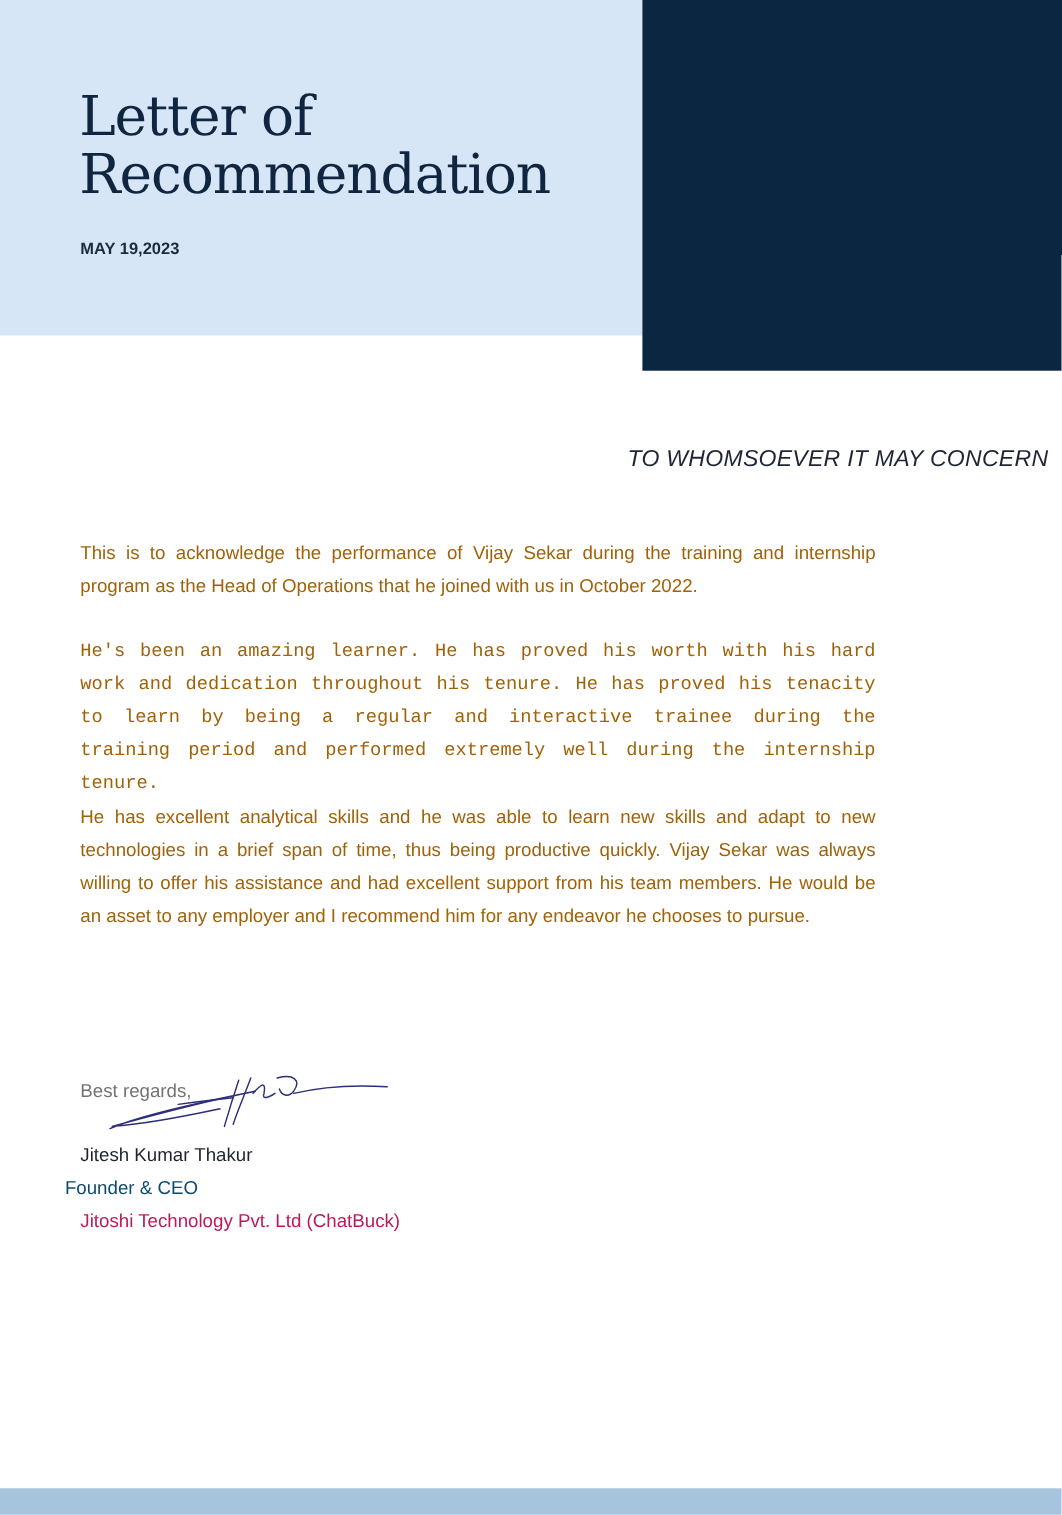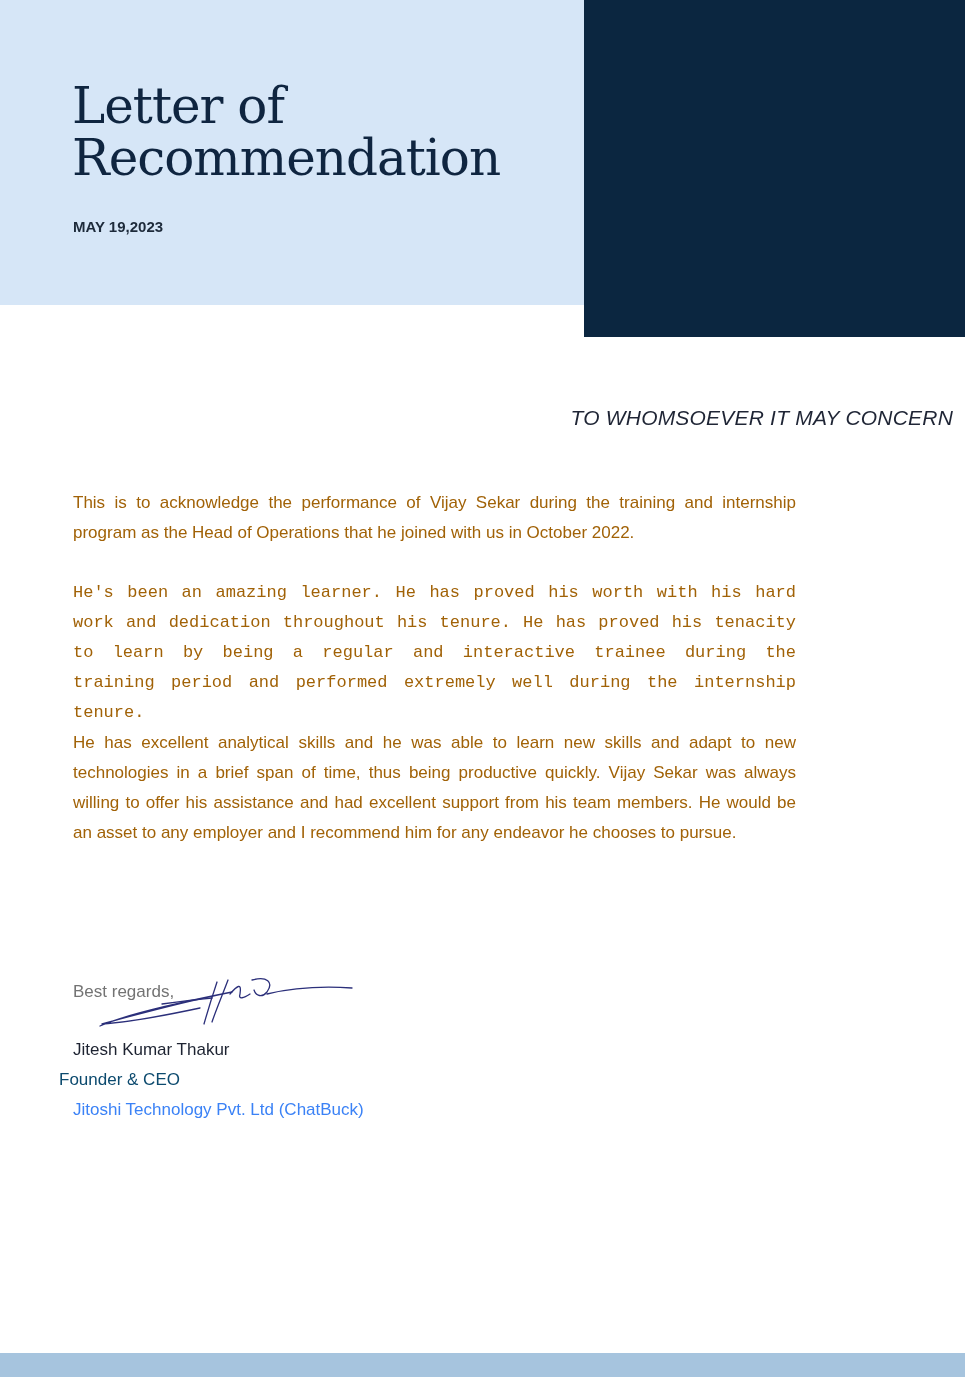--- a/index.html
+++ b/index.html
@@ -36,21 +36,21 @@
       font-size: 17px; line-height: 30px; text-align: justify; color: #a16207;
       margin: 0;
     }
     .p1 { top: 488px; }
     .p2 { top: 578px; font-family: Liberation Mono, monospace; }
     .p3 { top: 728px; }
     .closing { position: absolute; left: 73px; top: 982px; font-size: 17px; color: #737373; }
     .signature { position: absolute; left: 92px; top: 972px; }
     .sig-name { position: absolute; left: 73px; top: 1040px; font-size: 17px; font-weight: normal; color: #1d2331; }
     .sig-role { position: absolute; left: 59px; top: 1070px; font-size: 17px; color: #0c4a6e; }
-    .sig-company { position: absolute; left: 73px; top: 1100px; font-size: 17px; color: #3b82f6; }
+    .sig-company { position: absolute; left: 73px; top: 1100px; font-size: 17px; color: #be185d; }
     .footer-bar {
       position: absolute; left: 0; top: 1353px; width: 965px; height: 24px;
       background: #a6c4de;
     }
   </style>
 </head>
 <body>
 
 <div class="header-left">
   <h1 class="title">

